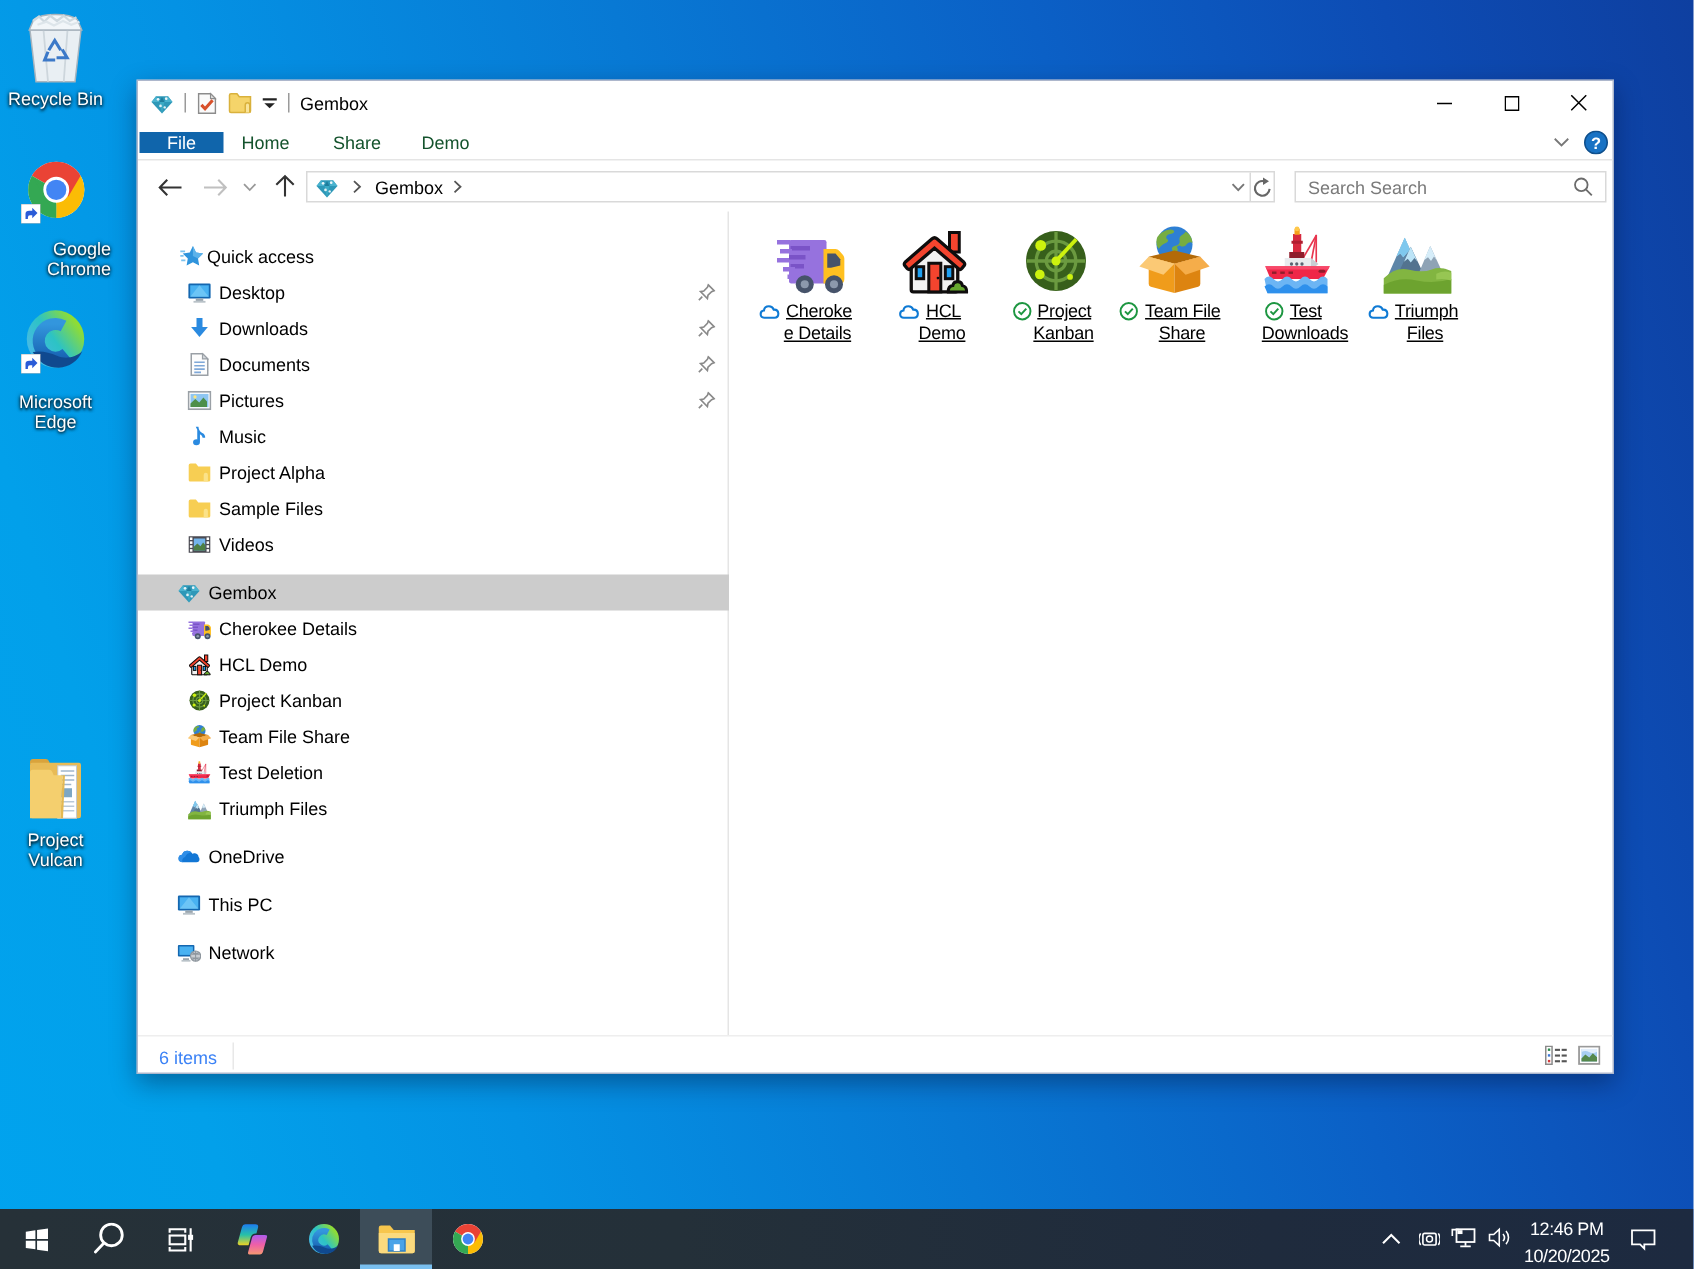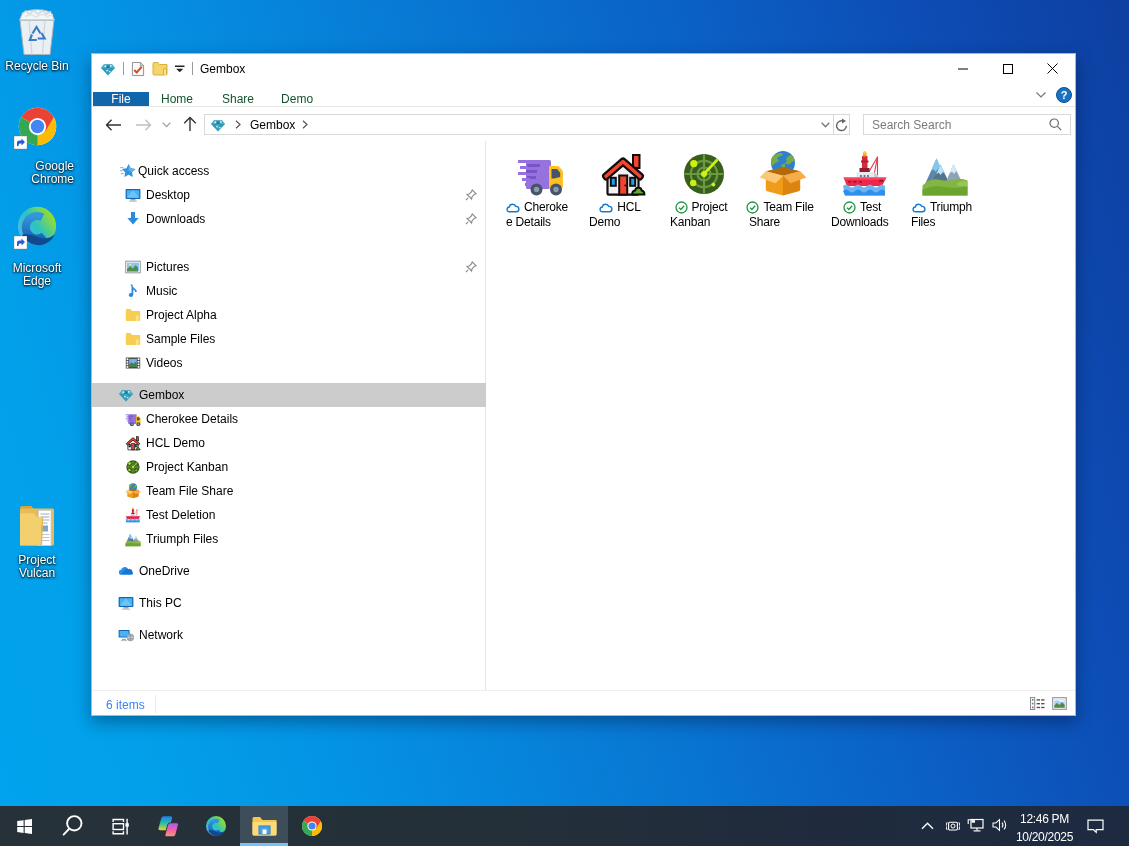--- a/index.html
+++ b/index.html
@@ -16,40 +16,40 @@
 .dicon svg { margin:0 auto; }
 .win { position:absolute; left:91px; top:53px; width:985px; height:663px;
   background:#fff; border:1px solid rgba(20,50,110,.35);
   box-shadow:0 6px 16px rgba(0,10,40,.38); }
 .titlebar { height:29px; display:flex; align-items:center; position:relative; }
 .qat { display:flex; align-items:center; padding-left:8px; }
 .qsep { width:1px; height:13px; background:#9a9a9a; margin:0 7px; }
 .title-txt { font-size:12px; color:#000; margin-left:0px; }
 .capbtns { position:absolute; right:0; top:0; height:29px; display:flex; }
 .capbtn { width:45px; height:29px; display:flex; align-items:center; justify-content:center; }
-.tabs { height:24px; display:flex; align-items:flex-end; border-bottom:1px solid #e5e5e5; position:relative; }
+.tabs { height:24px; display:flex; align-items:center; border-bottom:1px solid #e5e5e5; position:relative; }
 .tab { font-size:12px; display:flex; align-items:center; color:#14532d; }
 .tab.file { background:#1065ab; color:#fff; margin-left:1px; width:56px; justify-content:center; }
 .tabs-right { position:absolute; right:3px; top:0; height:23px; display:flex; align-items:center; gap:10px; }
 .addr-row { height:34px; position:relative; }
 .addr-box { position:absolute; left:112px; top:7px; width:646px; height:21px; border:1px solid #d9d9d9;
   background:#fff; display:flex; align-items:center; }
 .addr-box .asep { position:absolute; left:628px; top:0; width:1px; height:19px; background:#d9d9d9; }
 .crumb { font-size:12px; color:#000; }
 .search-box { position:absolute; left:771px; top:7px; width:208px; height:21px; border:1px solid #d9d9d9;
   background:#fff; display:flex; align-items:center; }
 .search-box .ph { font-size:12px; color:#7a7a7a; margin-left:8px; flex:1; }
 .main { position:relative; height:549px; }
 .navpane { position:absolute; left:0; top:0; width:394px; height:549px; border-right:1px solid #e5e5e5; }
 .nrow { position:absolute; left:0; width:394px; height:24px; font-size:12px; color:#000; }
 .nrow .ic { position:absolute; top:4px; }
 .nrow .tx { position:absolute; top:5px; }
 .nrow.sel { background:#cccccc; }
 .pin { position:absolute; right:9px; top:6px; }
-.tile { position:absolute; width:78px; text-align:left; }
+.tile { position:absolute; width:78px; text-align:center;text-decoration:underline; }
 .tile .icon48 { margin:3px 0 0 10px; }
 .tile .lab { font-size:12px; line-height:15px; color:#000; margin-top:2px; letter-spacing:-0.2px; }
 .tile .l1 { display:flex; align-items:center; justify-content:center; gap:4px; transform:translateX(-8px); }
 .statusbar { height:26px; border-top:1px solid #eeeeee; position:relative; font-size:12px; color:#3b82f6; }
 .statusbar .cnt { position:absolute; left:14px; top:7px; }
 .statusbar .ssep { position:absolute; left:63px; top:4px; width:1px; height:18px; background:#e8e8e8; }
 .sbicons { position:absolute; right:8px; top:6px; display:flex; gap:7px; }
 .taskbar { position:absolute; left:0; top:806px; width:1129px; height:40px; background:linear-gradient(90deg,#263138 0%,#243039 40%,#1f2b3d 75%,#1d2a40 100%); }
 .tb-left { position:absolute; left:0; top:0; height:40px; display:flex; }
 .tbbtn { width:48px; height:40px; display:flex; align-items:center; justify-content:center; }
@@ -412,20 +412,39 @@
 <path d="M2.4 7 L13.6 7 L8 13.6 Z" fill="#2a8ae0"></path>
           </svg>
           <span class="tx" style="left:54px">Downloads</span>
           <svg class="pin" width="12" height="12" viewBox="0 0 12 12">
             <g stroke="#8a8a8a" stroke-width="1.1" fill="none">
               <path d="M7.2 0.9 L11.1 4.8 L9.4 5.4 L7 7.8 L6.6 10 L2 5.4 L4.2 5 L6.6 2.6 Z"></path>
               <line x1="3.2" y1="8.8" x2="0.9" y2="11.1"></line>
             </g>
           </svg>
         </div>
+<div class="nrow" style="top:90px">
+          <svg width="16" height="16" viewBox="0 0 16 16" class="ic" style="left:33px">
+            <path d="M2.5 0.8 L10 0.8 L13.5 4.3 L13.5 15.2 L2.5 15.2 Z" fill="#fdfdfd" stroke="#9aa0a6" stroke-width="1"></path>
+<path d="M10 0.8 L10 4.3 L13.5 4.3 Z" fill="#d5dade" stroke="#9aa0a6" stroke-width=".8"></path>
+<g stroke="#7fa8d8" stroke-width="1.1">
+<line x1="4.5" y1="6.5" x2="11.5" y2="6.5"></line>
+              <line x1="4.5" y1="8.8" x2="11.5" y2="8.8"></line>
+<line x1="4.5" y1="11.1" x2="11.5" y2="11.1"></line>
+              <line x1="4.5" y1="13.2" x2="9" y2="13.2"></line>
+</g>
+          </svg>
+          <span class="tx" style="left:54px">Documents</span>
+          <svg class="pin" width="12" height="12" viewBox="0 0 12 12">
+            <g stroke="#8a8a8a" stroke-width="1.1" fill="none">
+              <path d="M7.2 0.9 L11.1 4.8 L9.4 5.4 L7 7.8 L6.6 10 L2 5.4 L4.2 5 L6.6 2.6 Z"></path>
+              <line x1="3.2" y1="8.8" x2="0.9" y2="11.1"></line>
+            </g>
+          </svg>
+        </div>
 <div class="nrow" style="top:114px">
           <svg width="16" height="16" viewBox="0 0 16 16" class="ic" style="left:33px">
             <rect x="0.7" y="2.2" width="14.6" height="11.6" fill="#fff" stroke="#9aa0a6" stroke-width="1.1"></rect>
 <rect x="2" y="3.6" width="12" height="8.8" fill="#8ec6f2"></rect>
 <path d="M2 10 l3.2 -3 2.6 2.4 2.8 -3.4 2.4 2.6 0 3.8 -11 0 Z" fill="#4d8f4a"></path>
 <circle cx="5" cy="5.6" r="1.1" fill="#fde47a"></circle>
           </svg>
           <span class="tx" style="left:54px">Pictures</span>
           <svg class="pin" width="12" height="12" viewBox="0 0 12 12">
             <g stroke="#8a8a8a" stroke-width="1.1" fill="none">

